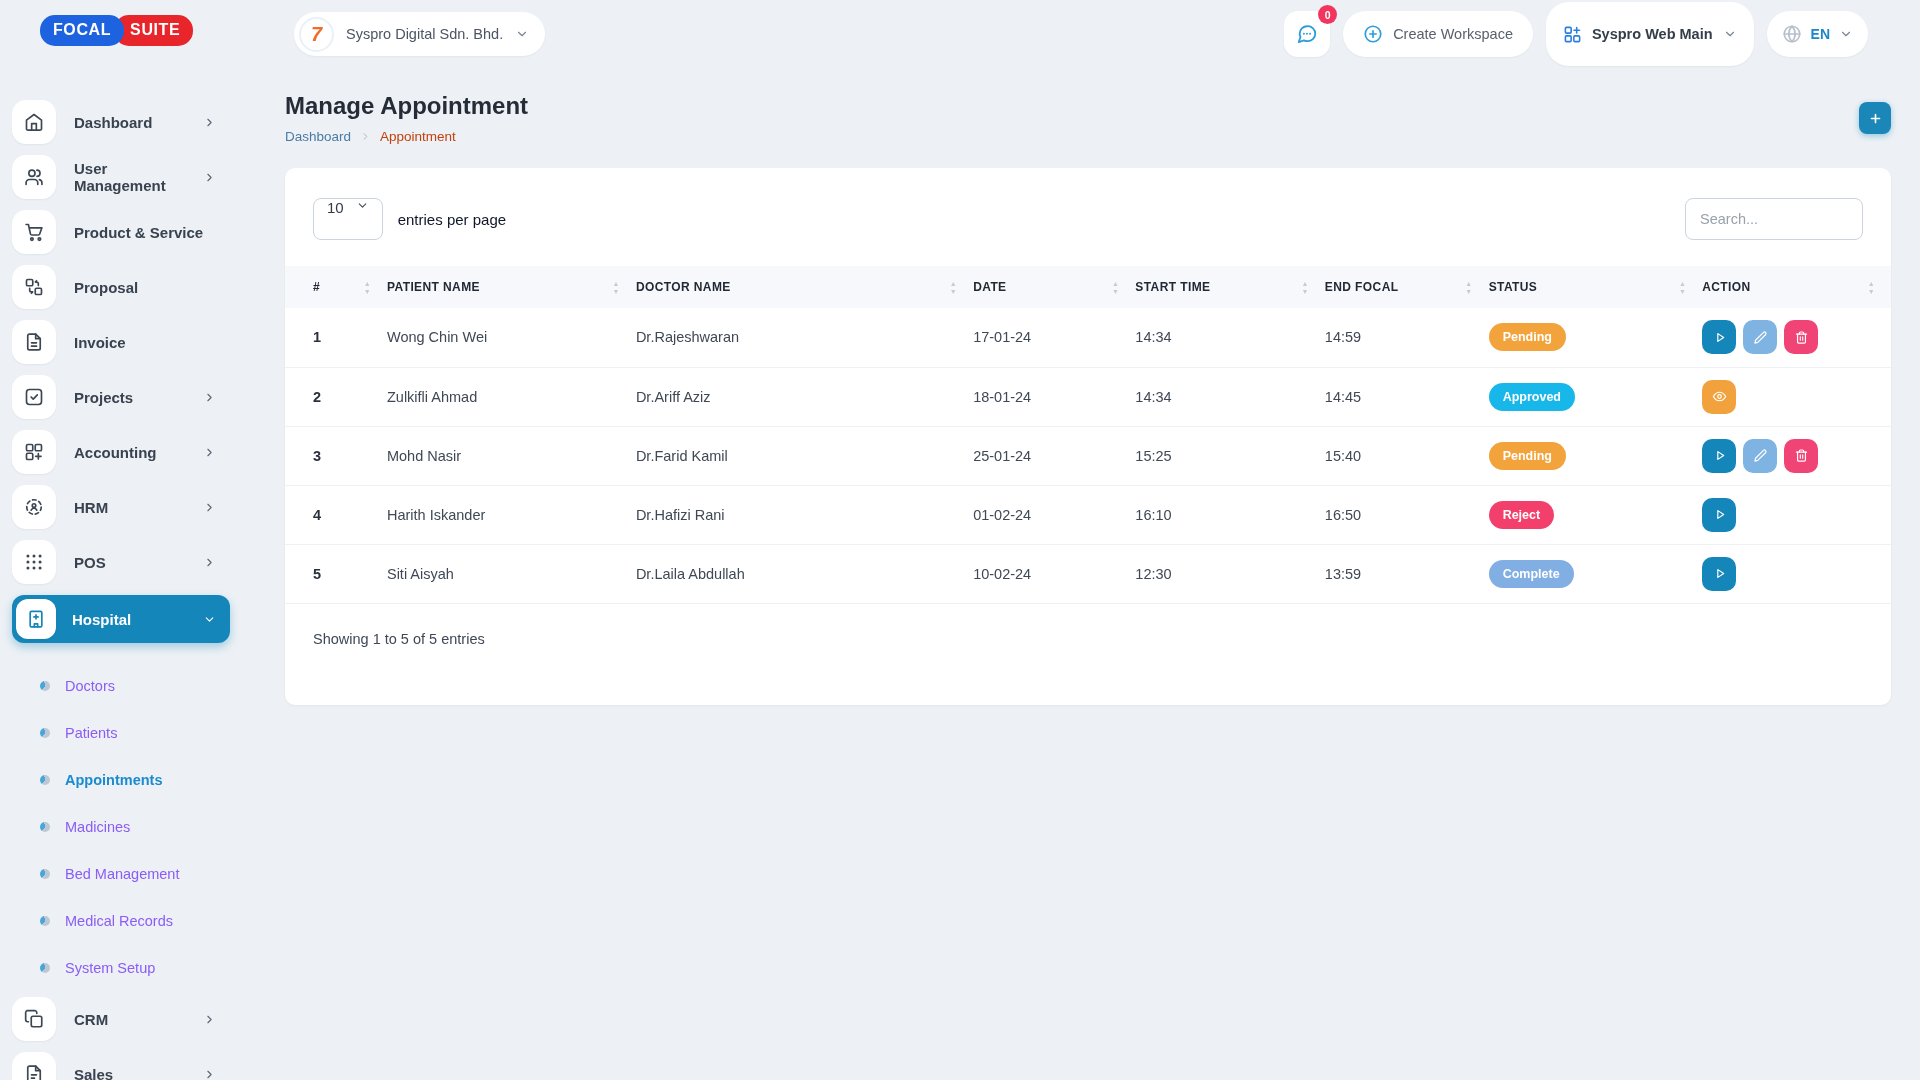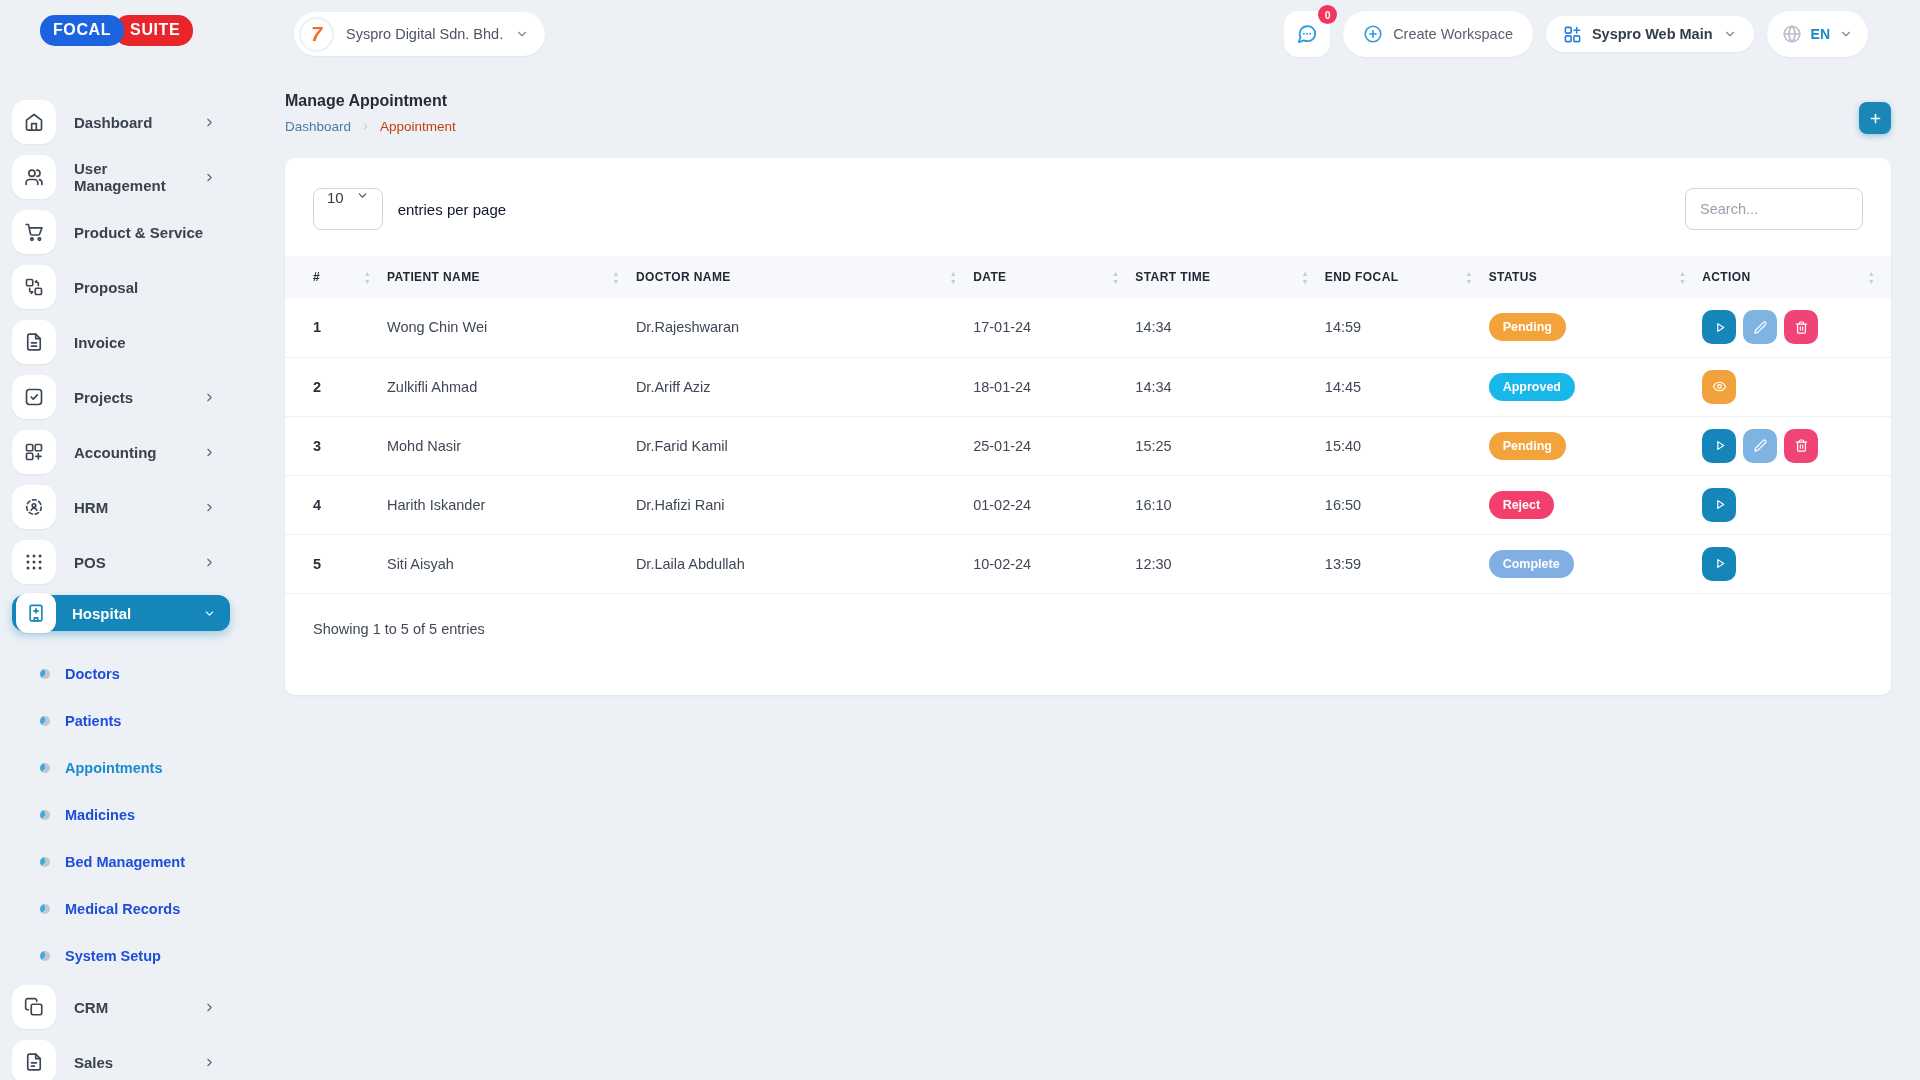--- a/index.html
+++ b/index.html
@@ -18,55 +18,55 @@
   .logo-focal { background: #1d63e0; border-radius: 15px; position: relative; z-index: 2; }
   .logo-suite { background: #e8252b; border-radius: 15px; margin-left: -10px; padding-left: 16px; z-index: 1; }
 
   .nav { padding-top: 40px; }
   .nav-item { display: flex; align-items: center; height: 44px; margin: 0 10px 11px 12px; border-radius: 12px; cursor: pointer; }
   .icon-tile { width: 44px; height: 44px; background: #fff; border-radius: 14px; display: flex; align-items: center; justify-content: center; color: #3d4754; box-shadow: 0 1px 2px rgba(25,42,70,.06); flex: none; }
   .icon-tile svg { width: 20px; height: 20px; }
   .nav-label { margin-left: 18px; font-size: 15px; font-weight: 600; color: #39424f; flex: 1; }
   .nav-chevron { color: #5a6472; margin-right: 14px; display: flex; }
   .nav-chevron svg { width: 13px; height: 13px; }
-  .nav-item.active { background: #1586b9; height: 36px; padding: 4px 0 4px 4px; box-shadow: 0 4px 10px rgba(21,134,185,.35); }
+  .nav-item.active { background: #1586b9; height: 48px; padding: 4px 0 4px 4px; box-shadow: 0 4px 10px rgba(21,134,185,.35); }
   .nav-item.active .icon-tile { width: 40px; height: 40px; border-radius: 12px; color: #1586b9; }
   .nav-item.active .nav-label { color: #fff; font-weight: 700; margin-left: 16px; }
   .nav-item.active .nav-chevron { color: #fff; }
 
   .submenu { padding: 8px 0 6px; }
   .submenu-item { display: flex; align-items: center; height: 47px; padding-left: 40px; cursor: pointer; }
   .bullet { width: 10px; height: 10px; border-radius: 50%; background: conic-gradient(from 220deg, #49a6da 0 130deg, #bcc8d4 130deg 360deg); flex: none; }
-  .submenu-label { margin-left: 15px; font-size: 14.5px; font-weight: 700; color: #1d4ed8; }
+  .submenu-label { margin-left: 15px; font-size: 14.5px; font-weight: 400; color: #8b5cf6; }
   .submenu-item.active .submenu-label { color: #1b8bd0; font-weight: 700; }
 
   
   .main { flex: 1; display: flex; flex-direction: column; }
   .topbar { height: 60px; flex: none; display: flex; align-items: center; padding: 8px 52px 0 54px; }
   .pill { background: #fff; border-radius: 23px; display: flex; align-items: center; box-shadow: 0 1px 2px rgba(25,42,70,.05); cursor: pointer; }
   .company-pill { height: 44px; padding: 0 16px 0 5px; gap: 12px; }
   .avatar { width: 35px; height: 35px; border-radius: 50%; border: 2px solid #e9f1f8; display: flex; align-items: center; justify-content: center; font-weight: 800; font-style: italic; font-size: 20px; color: #f26b2a; background: #fff; }
   .company-name { font-size: 14.5px; color: #4b5563; }
   .sm-chevron { color: #7a8594; display: flex; }
   .sm-chevron svg { width: 14px; height: 14px; }
   .topbar-right { margin-left: auto; display: flex; align-items: center; gap: 13px; }
   .chat-btn { width: 46px; height: 46px; border-radius: 14px; background: #fff; position: relative; display: flex; align-items: center; justify-content: center; color: #2d9cdb; box-shadow: 0 1px 2px rgba(25,42,70,.05); cursor: pointer; }
   .chat-btn svg { width: 22px; height: 22px; }
   .chat-badge { position: absolute; top: -6px; right: -7px; min-width: 19px; height: 19px; border-radius: 50%; background: #f2355e; color: #fff; font-size: 10.5px; font-weight: 700; display: flex; align-items: center; justify-content: center; }
   .cw-pill { height: 46px; padding: 0 20px; gap: 10px; color: #59616e; font-size: 14.5px; }
   .cw-pill .ic { color: #2d9cdb; display: flex; } .cw-pill .ic svg { width: 20px; height: 20px; }
-  .ws-pill { height: 36px; padding: 0 17px; gap: 10px; font-size: 14.5px; color: #343d4a; font-weight: 600; }
+  .ws-pill { height: 64px; padding: 0 17px; gap: 10px; font-size: 14.5px; color: #343d4a; font-weight: 600; }
   .ws-pill .ic { color: #2b7de0; display: flex; } .ws-pill .ic svg { width: 19px; height: 19px; }
   .lang-pill { height: 46px; padding: 16px 15px; gap: 9px; }
   .lang-pill .globe { color: #b7c0cb; display: flex; } .lang-pill .globe svg { width: 20px; height: 20px; }
   .lang-label { color: #1b87c9; font-weight: 700; font-size: 14px; }
 
   .content { padding: 32px 29px 0 45px; flex: 1; }
   .title-row { display: flex; justify-content: space-between; align-items: flex-start; }
-  .page-title { font-size: 16px; font-weight: 700; color: #262c37; }
+  .page-title { font-size: 24px; font-weight: 700; color: #262c37; }
   .breadcrumb { margin-top: 9px; display: flex; align-items: center; gap: 9px; font-size: 13.5px; }
   .crumb-link { color: #4a7ba3; cursor: pointer; }
   .crumb-sep { color: #a8b0ba; display: flex; } .crumb-sep svg { width: 11px; height: 11px; }
   .crumb-current { color: #c2410c; }
   .add-btn { width: 32px; height: 32px; border-radius: 8px; background: #1b87b9; color: #fff; display: flex; align-items: center; justify-content: center; margin-top: 10px; cursor: pointer; box-shadow: 0 2px 6px rgba(21,134,185,.4); }
   .add-btn svg { width: 15px; height: 15px; stroke-width: 2.6; }
 
   .card { margin-top: 24px; background: #fff; border-radius: 10px; padding: 30px 0 58px; box-shadow: 0 1px 3px rgba(25,42,70,.05); }
   .controls { display: flex; align-items: center; padding: 0 28px; }
   .page-size { display: flex; align-items: flex-start; gap: 12px; border: 1px solid #ccd4dd; border-radius: 8px; height: 42px; padding: 0 13px; font-size: 15px; color: #333b46; cursor: pointer; background: #fff; }

